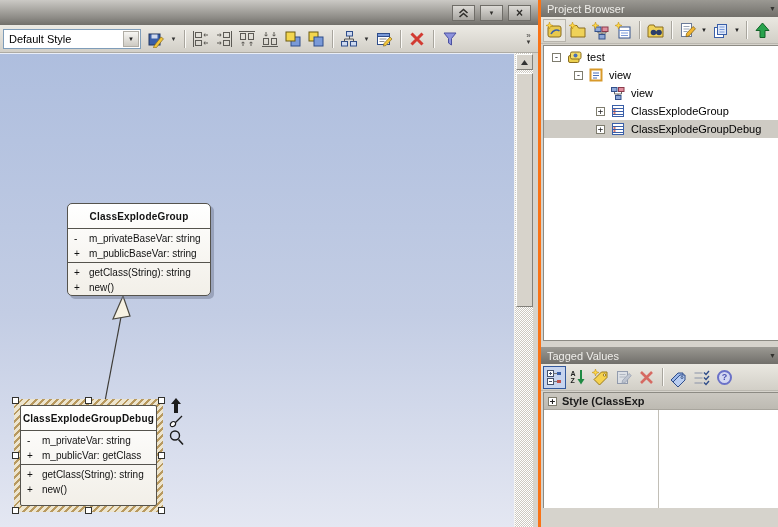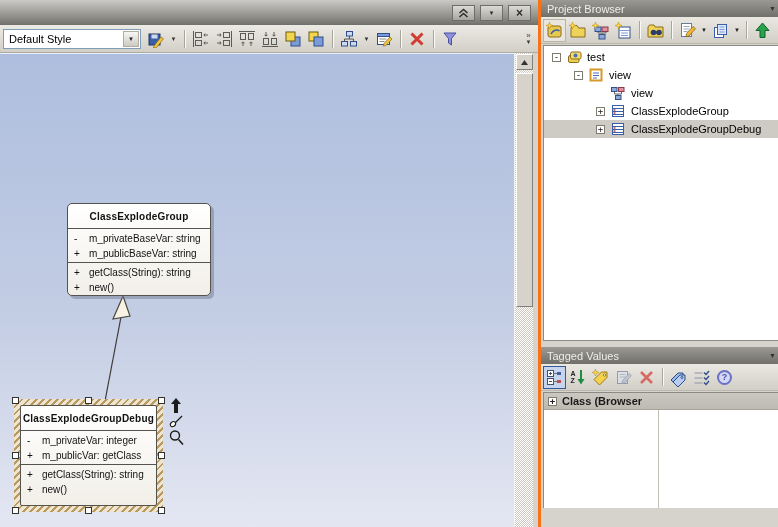--- a/index.html
+++ b/index.html
@@ -242,21 +242,21 @@
             </div>
         </div>
       </div>
 
       <div class="hatch">
         <div class="uml-class">
           <div class="uml-title" style="font-size:10px">ClassExplodeGroupDebug</div>
           <div class="uml-comp" style="height:34px">
             <div class="uml-row">
                 <span class="uml-vis">-</span>
-                <span>m_privateVar: integer</span>
+                <span>m_privateVar: string</span>
               </div>
             <div class="uml-row">
                 <span class="uml-vis">+</span>
                 <span>m_publicVar: getClass</span>
               </div>
           </div>
           <div class="uml-comp last">
             <div class="uml-row">
                 <span class="uml-vis">+</span>
                 <span>getClass(String): string</span>
@@ -497,19 +497,19 @@
         <span class="pt-btn">
           <span class="help-c">
               <span>?</span>
             </span>
         </span>
       </div>
 
       <div class="tv-grid">
         <div class="tv-group">
           <span class="expander">+</span>
-          <span>Class (Browser</span>
+          <span>Style (ClassExp</span>
         </div>
         <span class="tv-divider"></span>
       </div>
     </div>
   </div>
 </div>
 
 </body></html>

